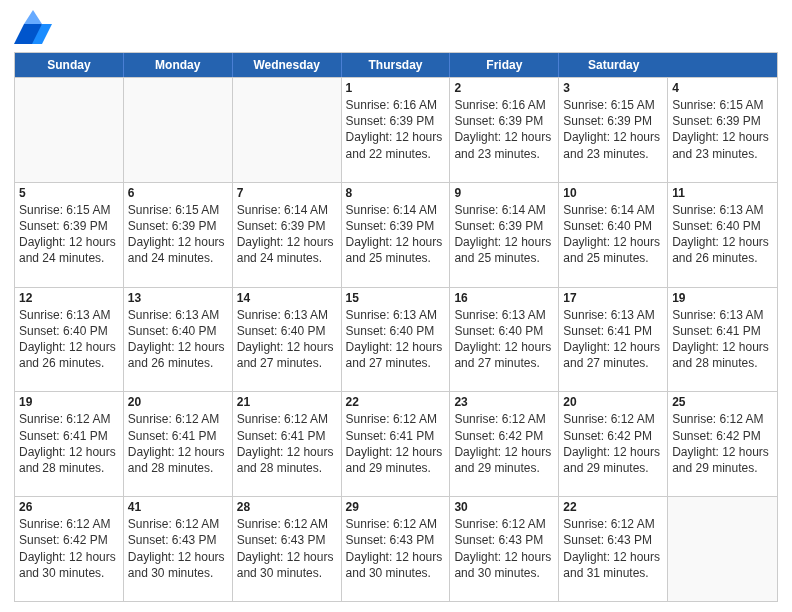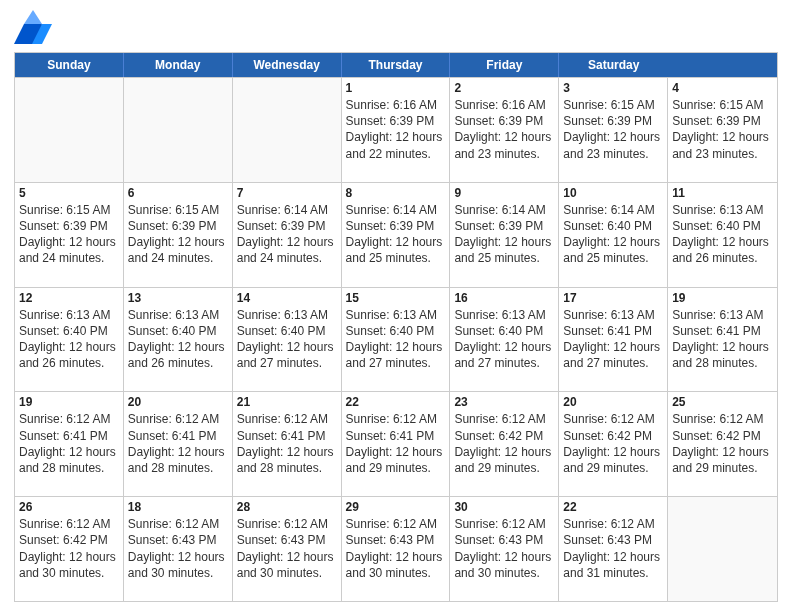--- a/index.html
+++ b/index.html
@@ -324,21 +324,21 @@
         </div>
         <div class="cal-row">
           <div class="cal-cell">
             <span class="day-num">26</span>
             <div class="cell-text" style="white-space: pre-line;">Sunrise: 6:12 AM
 Sunset: 6:42 PM
 Daylight: 12 hours
 and 30 minutes.</div>
           </div>
           <div class="cal-cell">
-            <span class="day-num">18</span>
+            <span class="day-num">41</span>
             <div class="cell-text" style="white-space: pre-line;">Sunrise: 6:12 AM
 Sunset: 6:43 PM
 Daylight: 12 hours
 and 30 minutes.</div>
           </div>
           <div class="cal-cell">
             <span class="day-num">28</span>
             <div class="cell-text" style="white-space: pre-line;">Sunrise: 6:12 AM
 Sunset: 6:43 PM
 Daylight: 12 hours

